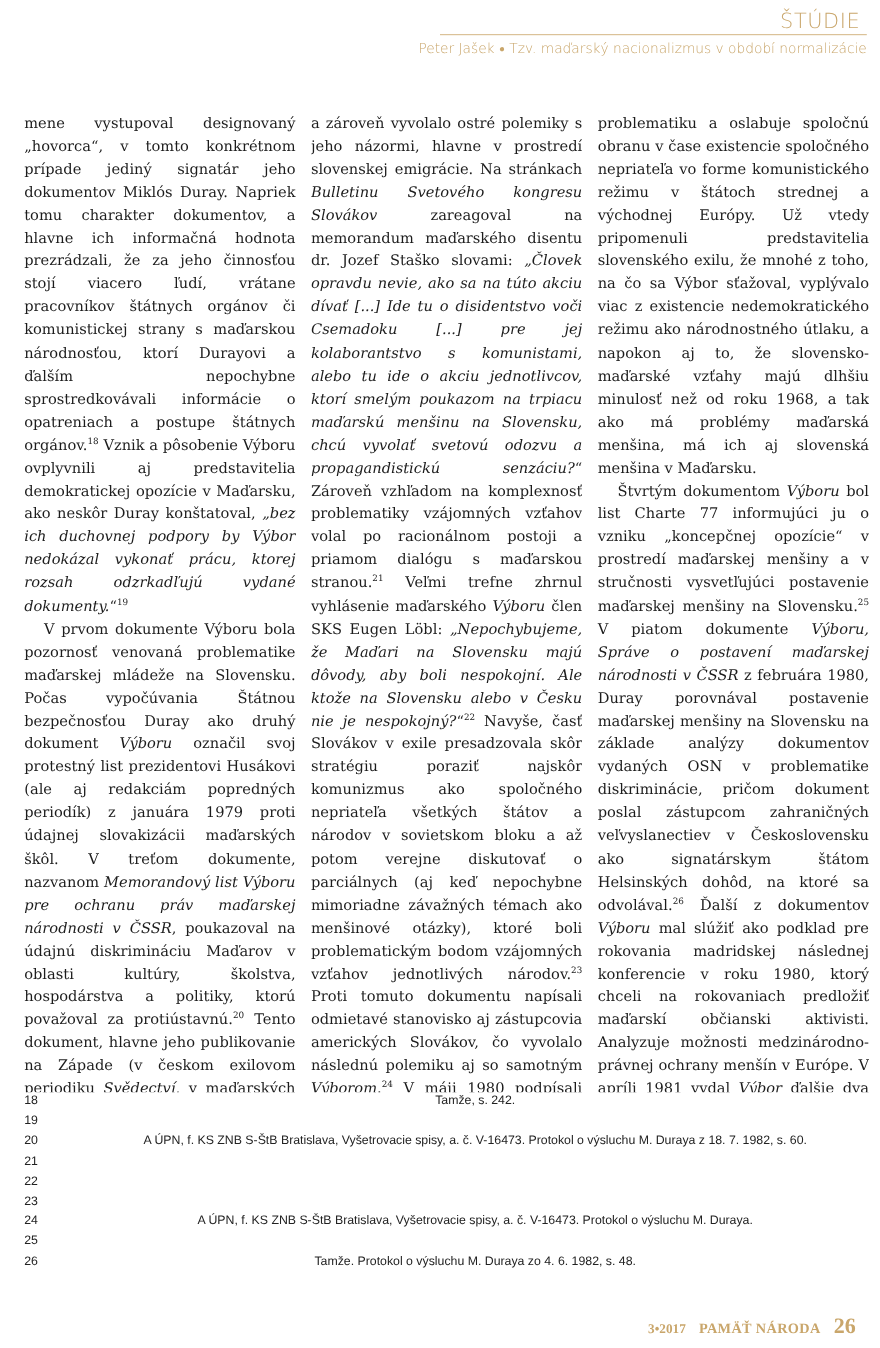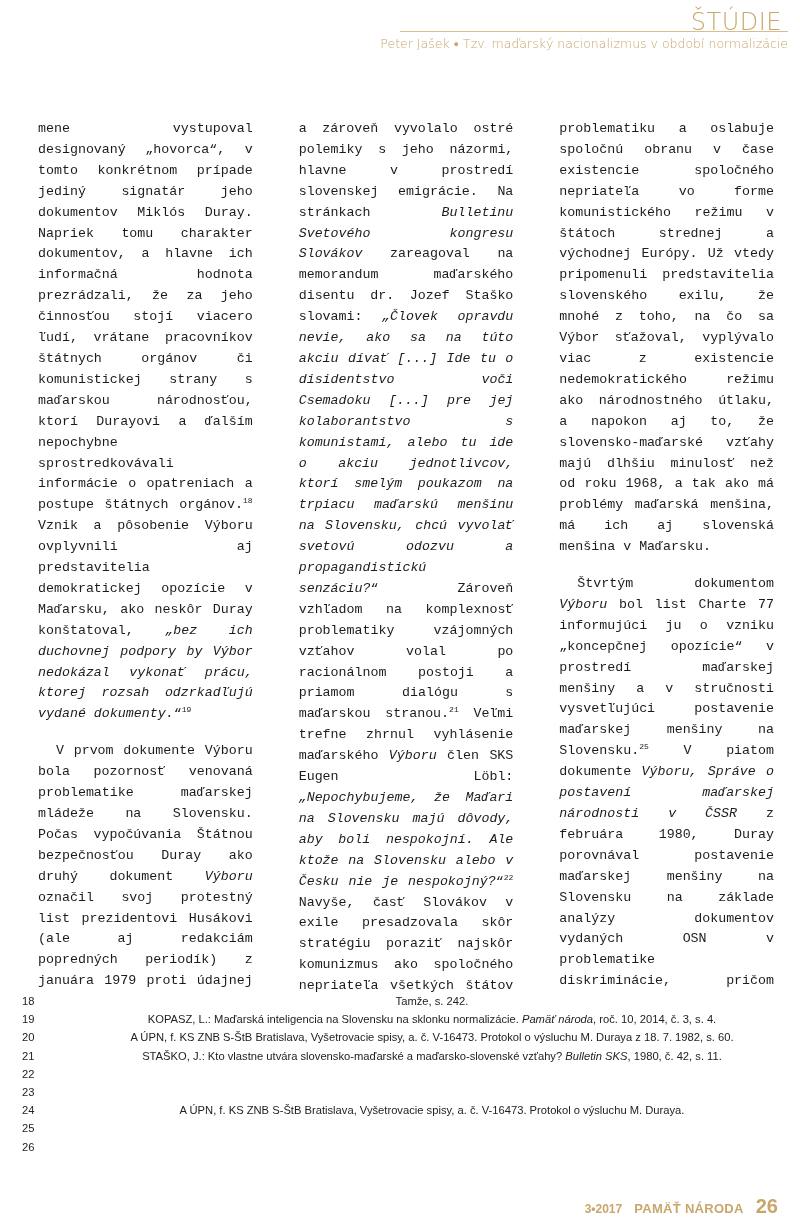--- a/index.html
+++ b/index.html
@@ -1,51 +1,51 @@
 <!DOCTYPE html>
 <html><head>
 <meta charset="utf-8">
 <style>
   html, body { margin: 0; padding: 0; background: #ffffff; }
   body { width: 800px; height: 1225px; position: relative; overflow: hidden; }
   .header-section {
     position: absolute; right: 18px; top: 8px; text-align: right;
     font-family: "DejaVu Sans", sans-serif; font-weight: 200;
-    color: #c9a66b; font-size: 24px; letter-spacing: 0.5px;
+    color: #c9a66b; font-size: 19px; letter-spacing: 0.5px;
   }
   .header-rule {
     position: absolute; left: 400px; right: 12px; top: 31px; height: 1px; background: #d7bc8e;
   }
   .header-byline {
     position: absolute; right: 12px; top: 36px; text-align: left;
     font-family: "DejaVu Sans", sans-serif; font-size: 12.5px; color: #c9a66b;
     font-weight: 300;
   }
   .columns {
     position: absolute; top: 103px; left: 22px; width: 768px; height: 890px;
     display: flex; gap: 14px;
   }
   .col {
     flex: 1; font-family: "DejaVu Serif", serif; font-size: 13.3px; line-height: 20.9px;
     color: #1c1c1c; text-align: justify; hyphens: manual; overflow: hidden;
   }
-  .col p { margin: 16px; font-family: Liberation Mono, monospace; }
+  .col p { margin: 0; }
   .col p.indent { text-indent: 18px; }
   .col i { font-style: italic; }
   .col sup { font-size: 8px; line-height: 0; vertical-align: super; }
   .footnotes {
     position: absolute; top: 992px; left: 22px; width: 770px;
     font-family: "Liberation Sans", sans-serif; font-size: 11.2px; color: #222;
   }
   .fn { display: flex; height: 18.2px; align-items: center; }
   .fn-num { width: 50px; }
   .fn-text { flex: 1; white-space: nowrap; text-align: center; }
   .footer {
     position: absolute; right: 22px; top: 1195px;
-    font-family: Liberation Sans, sans-serif; color: #c9a66b;
+    font-family: Liberation Serif, serif; color: #c9a66b;
     display: flex; align-items: baseline; gap: 12px; text-align: right;
   }
   .footer .issue { font-size: 12px; font-weight: bold; }
   .footer .mag { font-size: 13px; font-weight: bold; letter-spacing: 0.3px; }
   .footer .page { font-size: 20px; font-weight: bold; }
 </style>
 </head>
 <body>
 
 <div>
@@ -72,45 +72,44 @@
     </div>
 </div>
 
 <div class="footnotes">
     <div class="fn">
       <span class="fn-num">18</span>
       <span class="fn-text">Tamže, s. 242.</span>
     </div>
     <div class="fn">
       <span class="fn-num">19</span>
-      <span class="fn-text">KOPASZ, L.: Maďarská inteligencia na Slovensku na sklonku normalizácie. <i>Pamäť národa</i>, roč. 10, 2014, č. 3, s. 4.</span>
     </div>
     <div class="fn">
       <span class="fn-num">20</span>
       <span class="fn-text">A ÚPN, f. KS ZNB S-ŠtB Bratislava, Vyšetrovacie spisy, a. č. V-16473. Protokol o výsluchu M. Duraya z 18. 7. 1982, s. 60.</span>
     </div>
     <div class="fn">
       <span class="fn-num">21</span>
-      <span class="fn-text">STAŠKO, J.: Kto vlastne utvára slovensko-maďarské a maďarsko-slovenské vzťahy? <i>Bulletin SKS</i>, 1980, č. 42, s. 11.</span>
     </div>
     <div class="fn">
       <span class="fn-num">22</span>
     </div>
     <div class="fn">
       <span class="fn-num">23</span>
     </div>
     <div class="fn">
       <span class="fn-num">24</span>
       <span class="fn-text">A ÚPN, f. KS ZNB S-ŠtB Bratislava, Vyšetrovacie spisy, a. č. V-16473. Protokol o výsluchu M. Duraya.</span>
     </div>
     <div class="fn">
       <span class="fn-num">25</span>
     </div>
     <div class="fn">
       <span class="fn-num">26</span>
+      <span class="fn-text">Tamže. Protokol o výsluchu M. Duraya zo 4. 6. 1982, s. 48.</span>
     </div>
   </div>
 
 <div class="footer">
   <span class="issue">3•2017</span>
   <span class="mag">PAMÄŤ NÁRODA</span>
   <span class="page">26</span>
 </div>
 
 </body></html>

